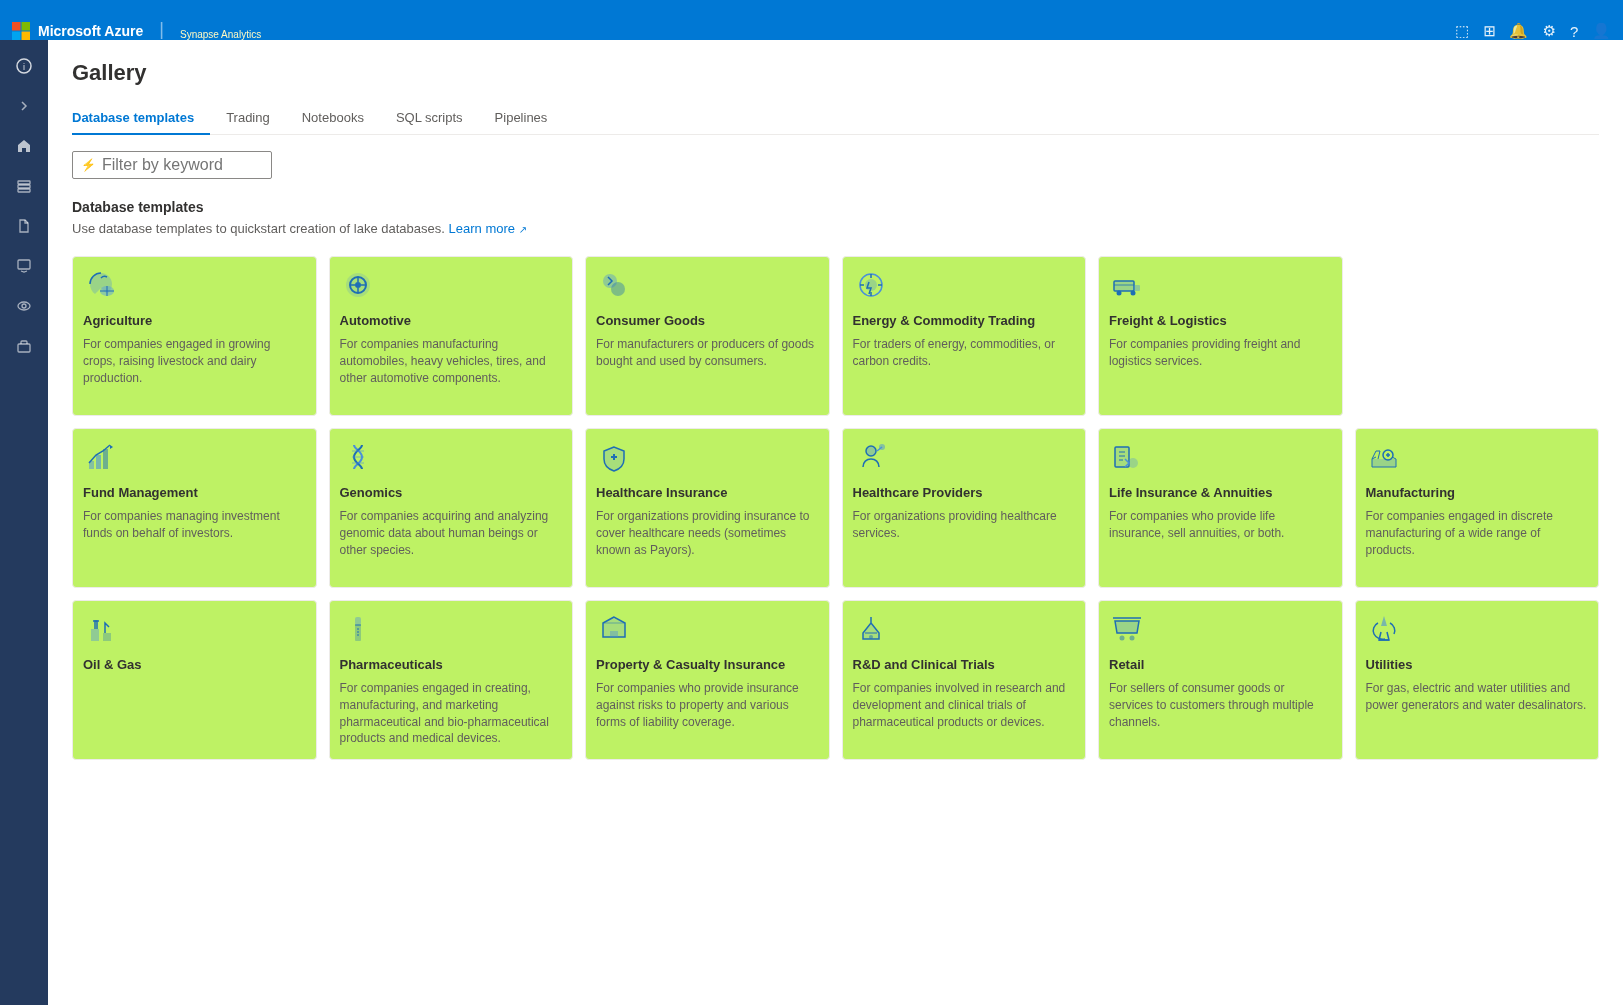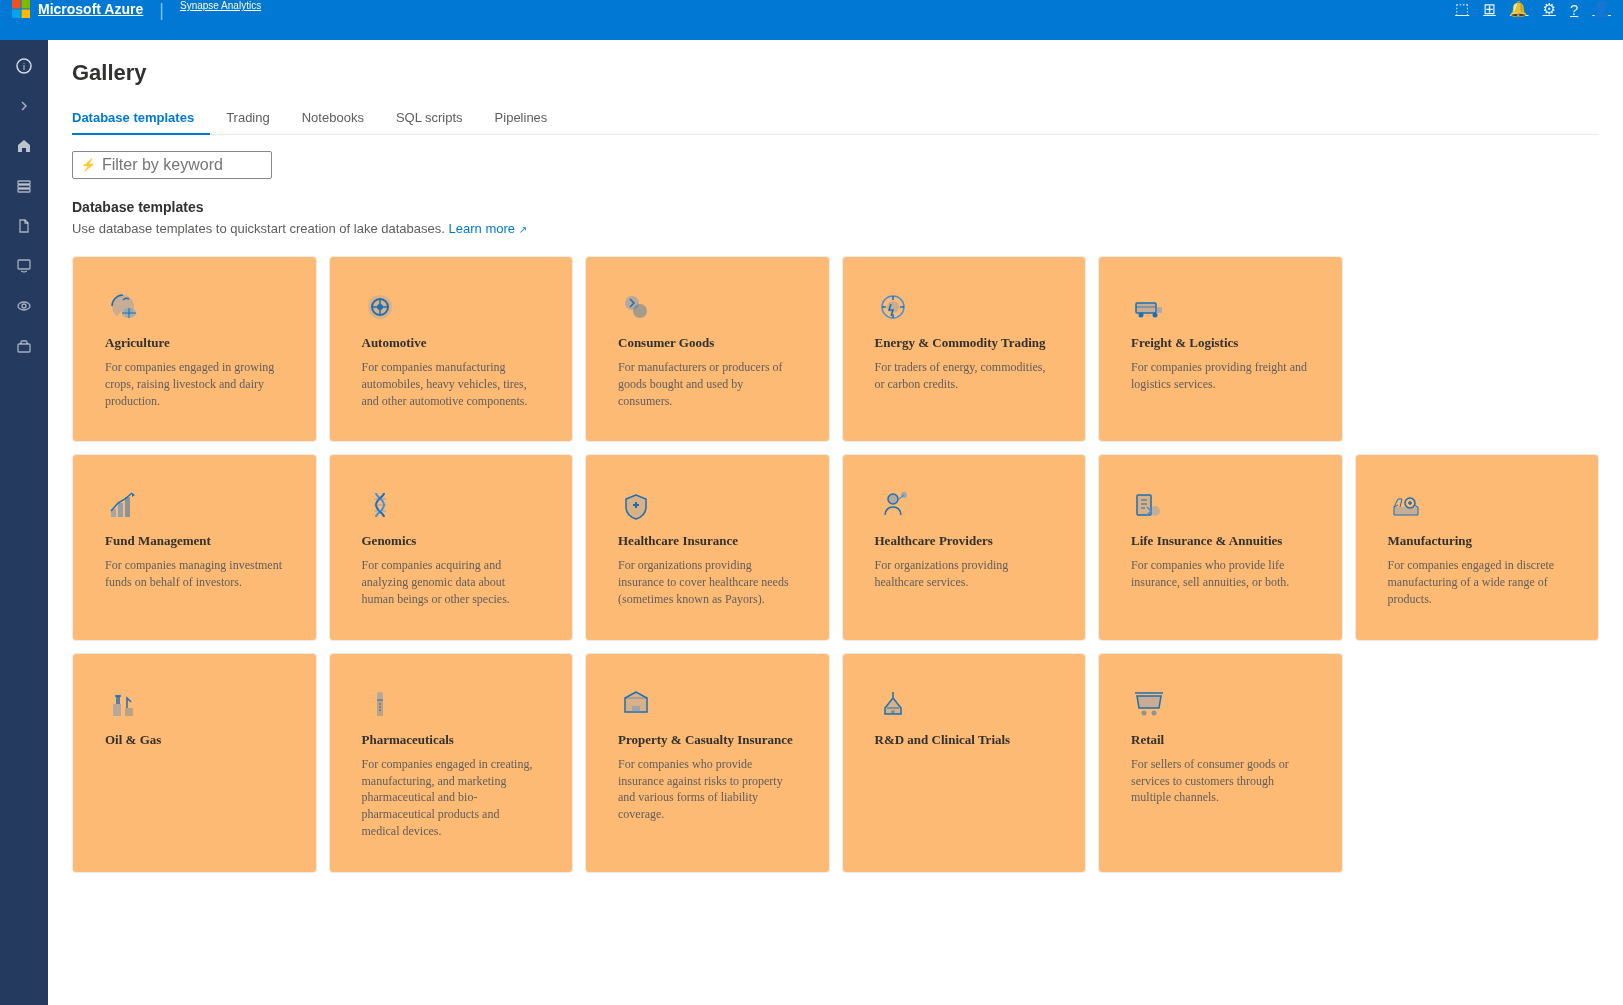--- a/index.html
+++ b/index.html
@@ -3,25 +3,24 @@
   <meta charset="utf-8">
   <style>
     * { box-sizing: border-box; margin: 0; padding: 0; }
     body { font-family: 'Segoe UI', Arial, sans-serif; font-size: 13px; background: #f3f2f1; overflow: hidden; }
 
     
     .top-nav {
       height: 40px;
       background: #0078d4;
       display: flex;
-      align-items: flex-start;
+      align-items: flex-end;
       padding: 0 12px;
       color: white;
       gap: 12px;
-      text-decoration: underline;
     }
     .top-nav-brand {
       font-size: 14px;
       font-weight: 600;
       color: white;
       display: flex;
       align-items: center;
       gap: 8px;
     }
     .top-nav-divider {
@@ -159,25 +158,24 @@
     .cards-grid {
       display: grid;
       grid-template-columns: repeat(6, 1fr);
       gap: 12px;
       margin-bottom: 12px;
     }
 
     .card {
       border: 1px solid #edebe9;
       border-radius: 4px;
-      padding: 32px;
-      background: #fdba74;
+      padding: 10px;
+      background: #bef264;
       cursor: pointer;
       min-height: 160px;
-      font-family: Liberation Serif, serif;
     }
 
     .card-icon {
       width: 36px;
       height: 36px;
       margin-bottom: 10px;
       display: flex;
       align-items: center;
       justify-content: center;
     }
@@ -483,30 +481,44 @@
           <div class="card">
             <div class="card-icon">
               <svg viewBox="0 0 32 32" xmlns="http://www.w3.org/2000/svg">
                 <path d="M16 4v6l-8 10v6h16v-6L16 10V4z" fill="#4a90d9" opacity="0.2"></path>
                 <path d="M16 4v6l-8 10v6h16v-6L16 10V4z" stroke="#1e6eb5" stroke-width="1.5" fill="none"></path>
                 <path d="M10 20h12" stroke="#1e6eb5" stroke-width="1"></path>
                 <circle cx="16" cy="24" r="2" fill="#1e6eb5" opacity="0.5"></circle>
               </svg>
             </div>
             <div class="card-title">R&amp;D and Clinical Trials</div>
+            <div class="card-desc">For companies involved in research and development and clinical trials of pharmaceutical products or devices.</div>
           </div>
           <div class="card">
             <div class="card-icon">
               <svg viewBox="0 0 32 32" xmlns="http://www.w3.org/2000/svg">
                 <path d="M4 8h24l-2 12H6z" fill="#4a90d9" opacity="0.3"></path>
                 <path d="M4 8h24l-2 12H6z" stroke="#1e6eb5" stroke-width="1.5" fill="none"></path>
                 <path d="M2 5h28" stroke="#1e6eb5" stroke-width="1.5"></path>
                 <circle cx="11" cy="25" r="2.5" fill="#1e6eb5" opacity="0.5"></circle>
                 <circle cx="21" cy="25" r="2.5" fill="#1e6eb5" opacity="0.5"></circle>
               </svg>
             </div>
             <div class="card-title">Retail</div>
             <div class="card-desc">For sellers of consumer goods or services to customers through multiple channels.</div>
           </div>
+          <div class="card">
+            <div class="card-icon">
+              <svg viewBox="0 0 32 32" xmlns="http://www.w3.org/2000/svg">
+                <path d="M16 3l-3 10h6z" fill="#4a90d9" opacity="0.6"></path>
+                <path d="M10 10c-4 2-6 7-4 11s7 6 11 5" stroke="#1e6eb5" stroke-width="1.5" fill="none"></path>
+                <path d="M22 10c4 2 6 7 4 11" stroke="#1e6eb5" stroke-width="1.5" fill="none"></path>
+                <path d="M13 19l-2 8h10l-2-8" stroke="#1e6eb5" stroke-width="1.5" fill="none"></path>
+                <path d="M11 27h10" stroke="#1e6eb5" stroke-width="1.5"></path>
+              </svg>
+            </div>
+            <div class="card-title">Utilities</div>
+            <div class="card-desc">For gas, electric and water utilities and power generators and water desalinators.</div>
+          </div>
         </div>
       </div>
   </div>
 </div>
 
 </body></html>

